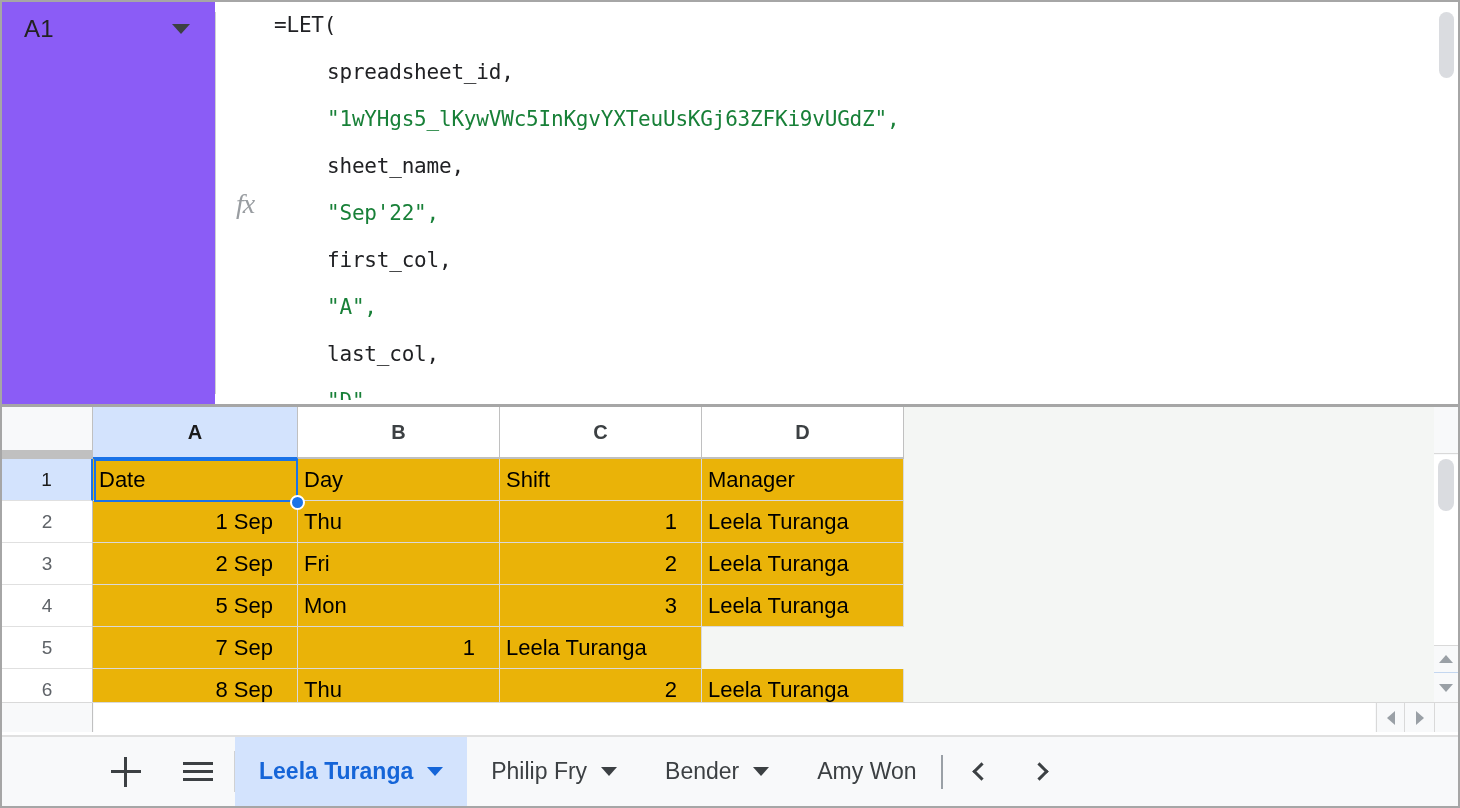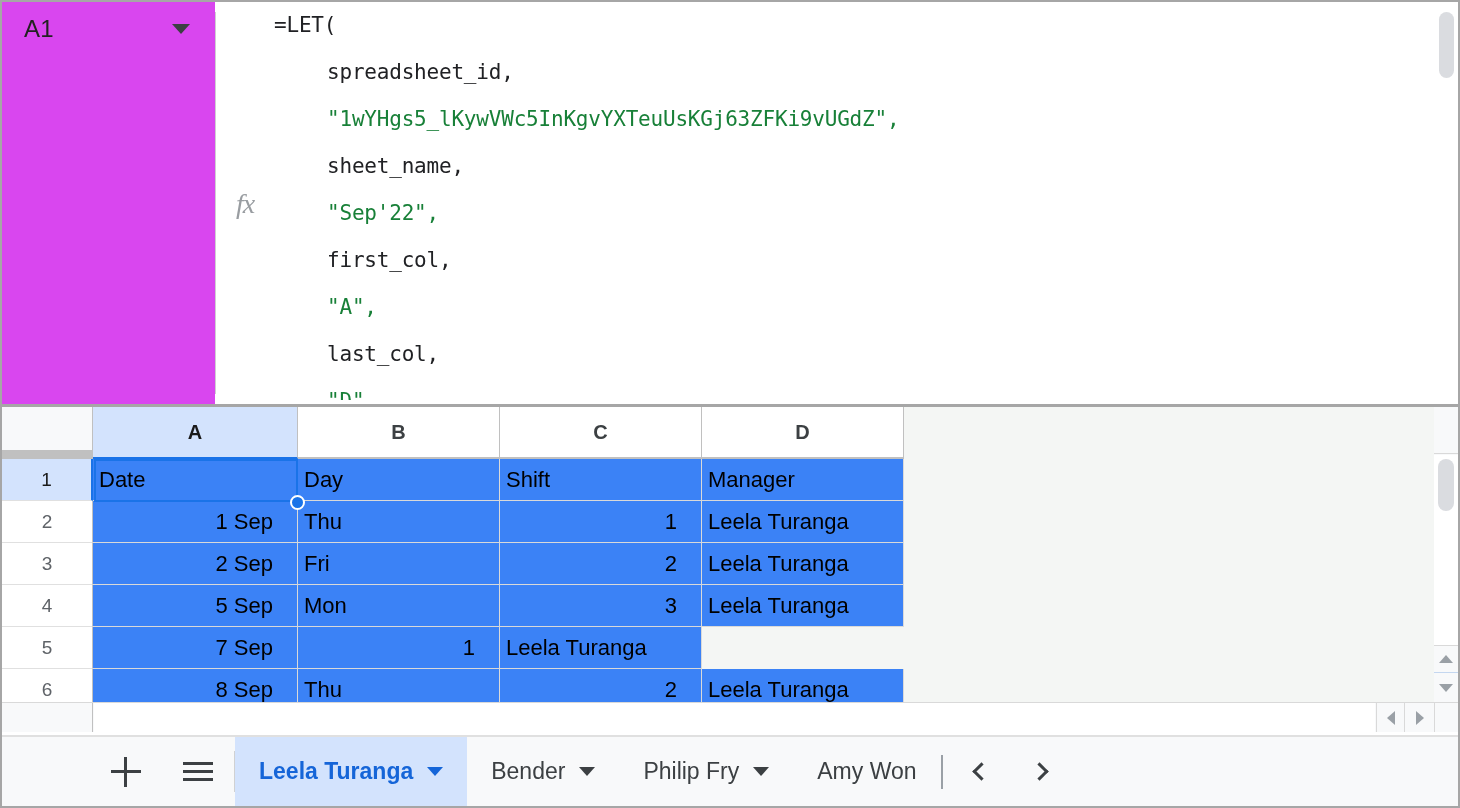--- a/index.html
+++ b/index.html
@@ -28,21 +28,21 @@
     height: 402px;
     background: #ffffff;
     display: flex;
   }
 
   .namebox-area {
     position: relative;
     width: 213px;
     height: 100%;
     flex: 0 0 213px;
-    background: #d946ef;
+    background: #8b5cf6;
   }
 
   .namebox-text {
     position: absolute;
     left: 22px;
     top: 13px;
     font-size: 24px;
     color: #222222;
     letter-spacing: 0.2px;
   }
@@ -210,21 +210,21 @@
   }
 
   
   .cells {
     position: absolute;
     left: 91px; top: 52px;
   }
   .grid-row { display: flex; }
   .cell {
     height: 42px;
-    background: #3b82f6;
+    background: #eab308;
     border-right: 1px solid #d9d9d9;
     border-bottom: 1px solid #d9d9d9;
     display: flex;
     align-items: center;
     font-size: 22px;
     color: #000000;
     padding: 0 6px;
     cursor: cell;
     overflow: hidden;
     white-space: nowrap;
@@ -607,25 +607,25 @@
       </span>
     </div>
     <div class="tab-sep"></div>
 
     <div class="tabs-wrap" id="tabs-wrap">
         <div class="sheet-tab active">
           <span>Leela Turanga</span>
           <span class="tab-caret"></span>
         </div>
         <div class="sheet-tab">
+          <span>Philip Fry</span>
+          <span class="tab-caret"></span>
+        </div>
+        <div class="sheet-tab">
           <span>Bender</span>
-          <span class="tab-caret"></span>
-        </div>
-        <div class="sheet-tab">
-          <span>Philip Fry</span>
           <span class="tab-caret"></span>
         </div>
         <div class="sheet-tab">
           <span>Amy Won</span>
         </div>
         <div class="tab-cursor"></div>
       </div>
 
     <div class="tab-nav">
       <div class="tab-nav-btn">

